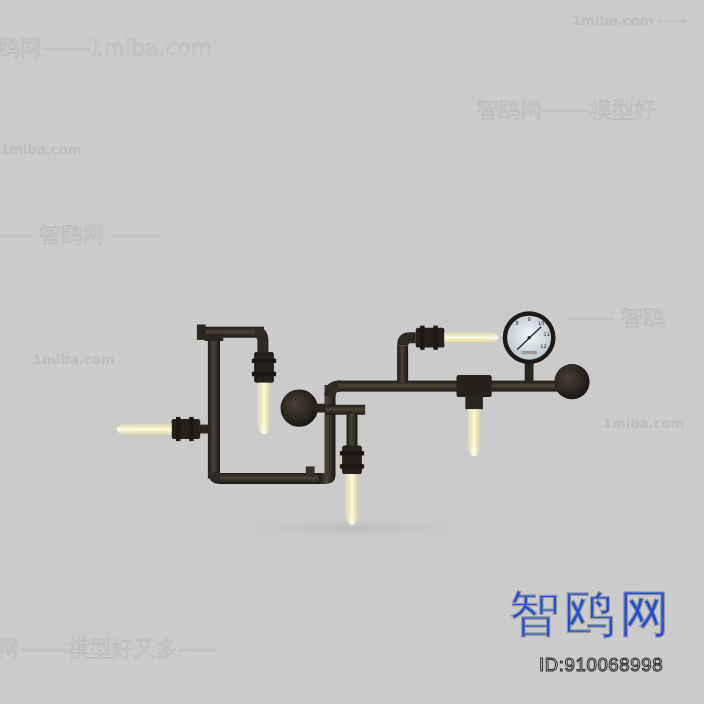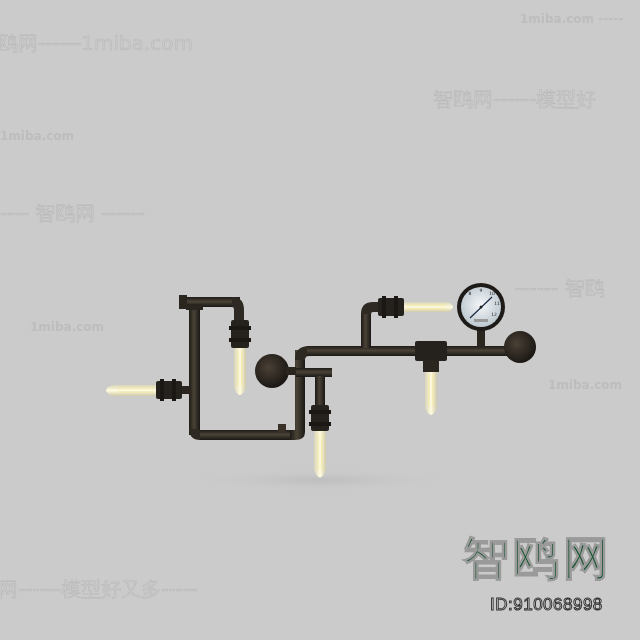--- a/index.html
+++ b/index.html
@@ -1,20 +1,20 @@
 <!DOCTYPE html>
 <html><head>
 <meta charset="utf-8">
 <style>
   html,body{margin:0;padding:0;}
   body{width:640px;height:640px;overflow:hidden;background:#cbcbcb;position:relative;font-family:"DejaVu Sans",sans-serif;}
   .wm{position:absolute;color:#c4c4c4;white-space:nowrap;-webkit-text-stroke:0.6px #b9b9b9;color:transparent;}
   .wm-small{font-size:12px;font-weight:bold;color:#bdbdbd;-webkit-text-stroke:0;}
   .wm-mid{font-size:20px;}
-  .wm-big{position:absolute;font-size:46px;color:#14532d;-webkit-text-stroke:1px #9a9a9a;letter-spacing:4px;white-space:nowrap;font-weight:bold;}
+  .wm-big{position:absolute;font-size:46px;color:#1d4ed8;-webkit-text-stroke:1px #9a9a9a;letter-spacing:4px;white-space:nowrap;}
   .id-label{position:absolute;font-family:Liberation Sans, sans-serif;font-size:17px;color:#f2f2f2;-webkit-text-stroke:1px #333;letter-spacing:0.5px;white-space:nowrap;}
   svg.scene{position:absolute;left:0;top:0;}
 </style>
 </head>
 <body>
 
 <div class="wm wm-small" style="left:520px;top:12px;"><span>1miba.com -----</span></div>
 <div class="wm wm-mid" style="left:-2px;top:30px;"><span>鸥网------1miba.com</span></div>
 <div class="wm wm-mid" style="left:433px;top:86px;"><span>智鸥网------模型好</span></div>
 <div class="wm wm-small" style="left:0px;top:129px;"><span>1miba.com</span></div>

